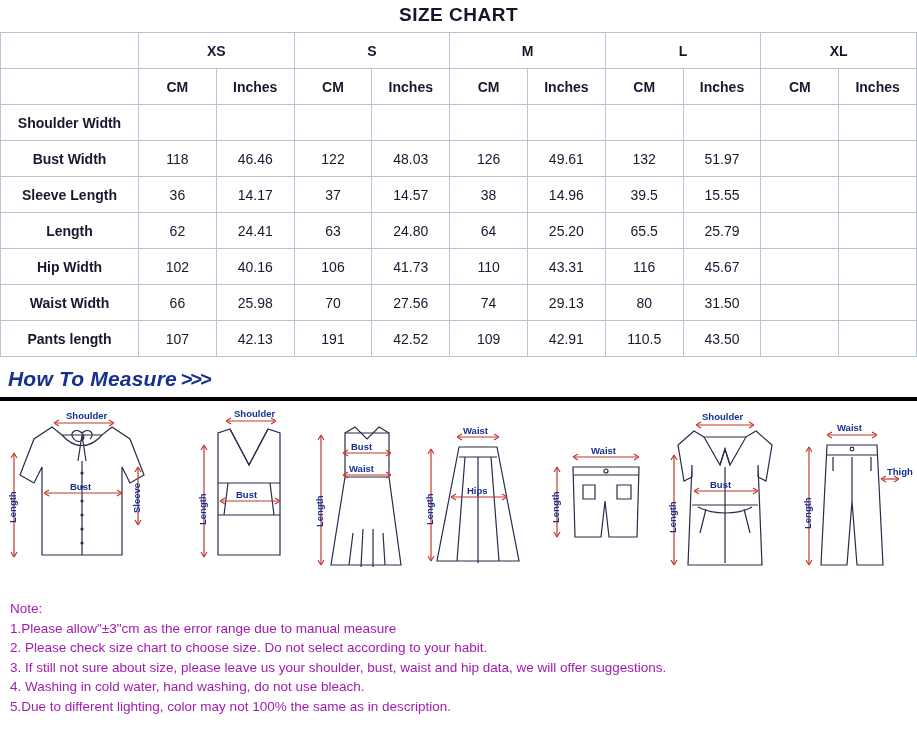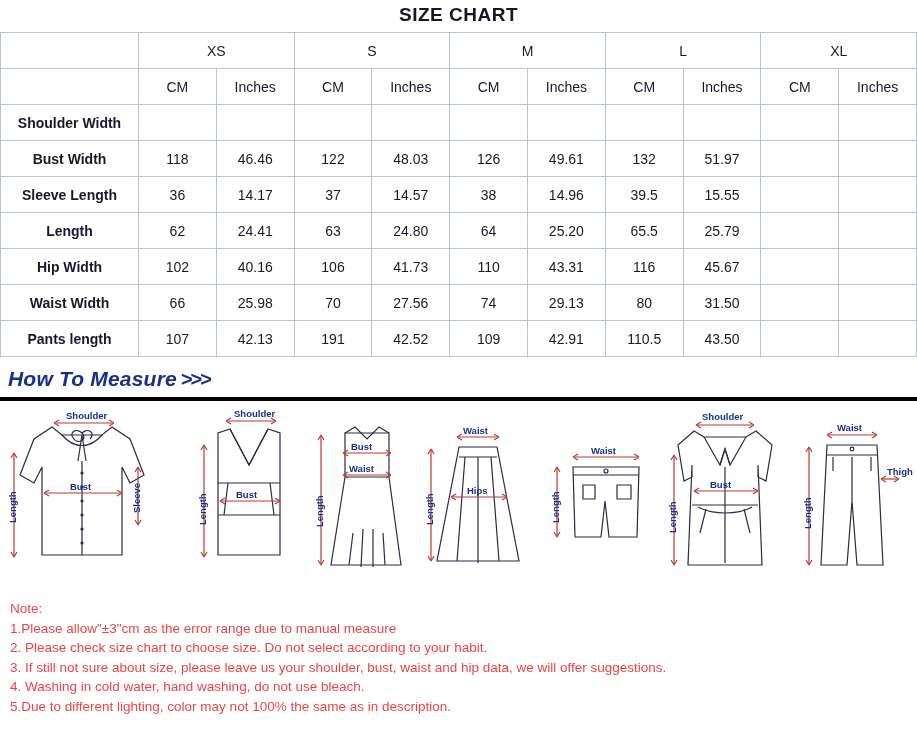--- a/index.html
+++ b/index.html
@@ -47,27 +47,27 @@
   .row-label {
     text-align: center !important;
     font-size: 14px;
     color: #17182e;
     background: #ffffff;
     font-weight: bold;
   }
   .size-head {
     background: #cfd9e6;
     font-size: 21px;
-    font-weight: normal;
+    font-weight: bold;
     height: 42px;
     color: #15152b;
   }
   .unit-head {
     background: #cfd9e6;
-    font-weight: normal;
+    font-weight: bold;
     font-size: 14px;
     height: 32px;
   }
   .corner-blank { background: #ffffff; }
   .shaded { background: #cfd9e6; }
   .empty-cell { background: #cfd9e6; }
   
   .measure-head {
     margin-top: 10px;
     padding: 0 0 8px 8px;
@@ -106,21 +106,21 @@
   .fig {
     position: relative;
     height: 186px;
   }
   .fig svg { display: block; }
   
   .notes {
     padding: 8px 10px 0 10px;
     font-size: 13.5px;
     line-height: 19.5px;
-    color: #ef4444;
+    color: #a21caf;
   }
   .notes .note-line { white-space: nowrap; }
 </style>
 </head>
 <body>
 
 <div class="page">
 
   <div class="chart-title">SIZE CHART</div>
 

